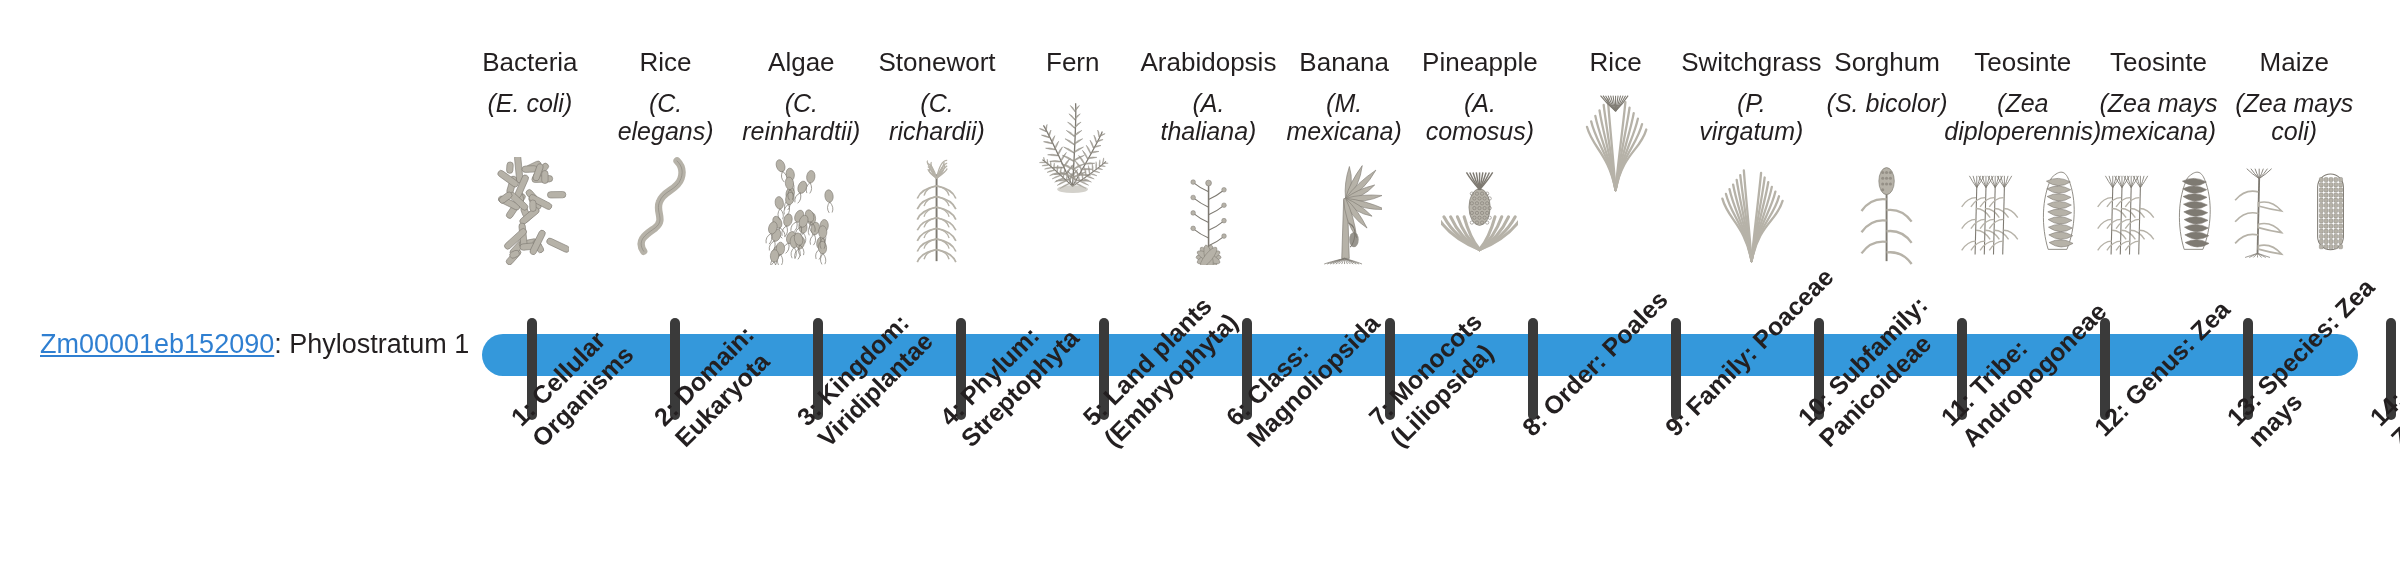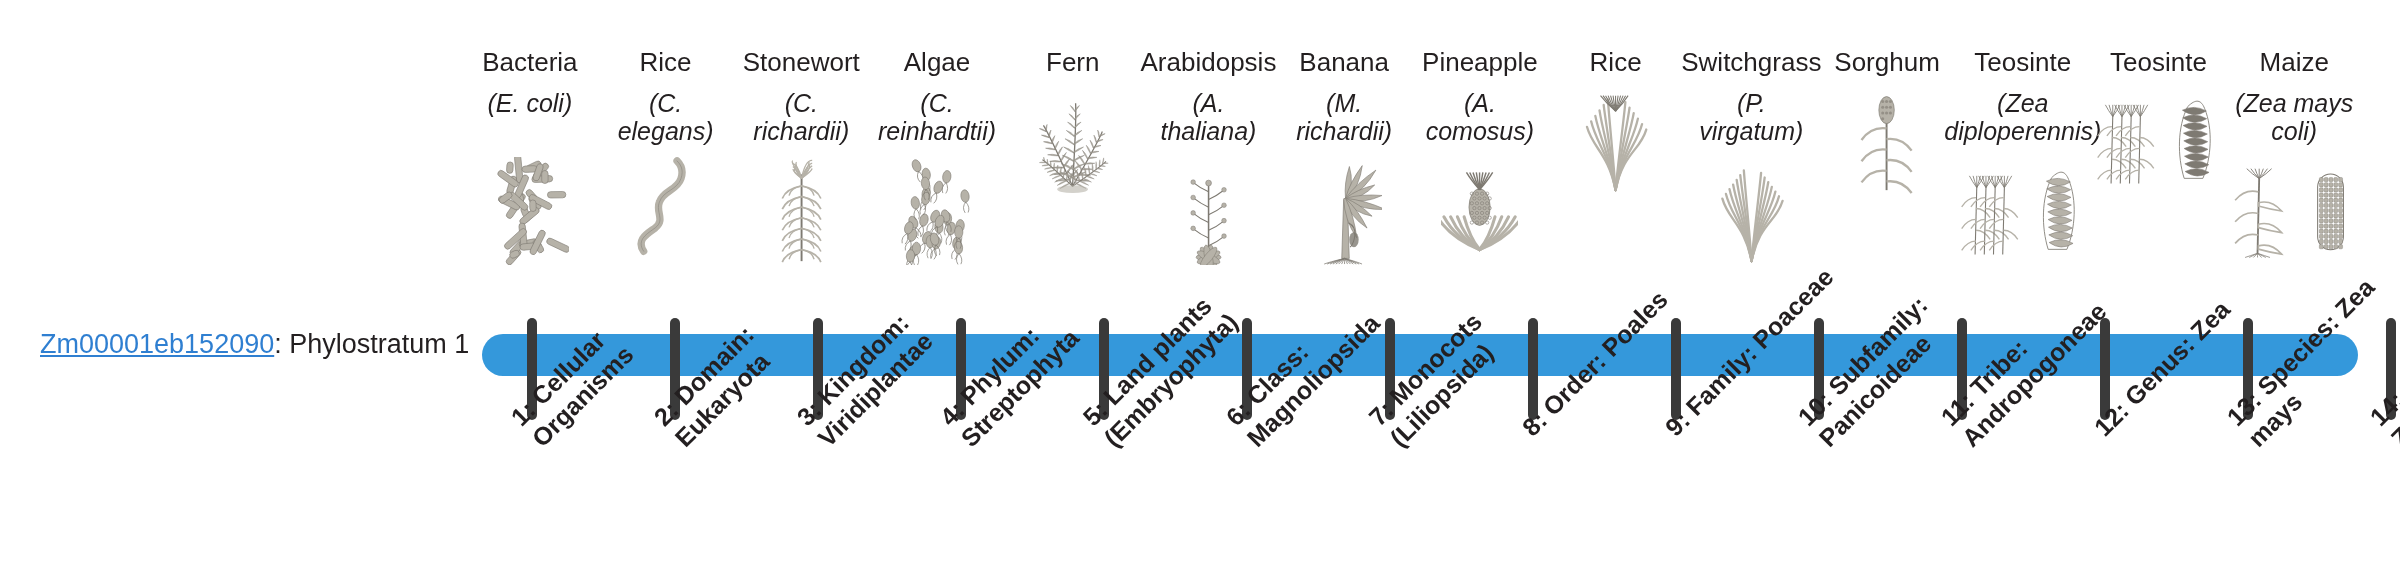--- a/index.html
+++ b/index.html
@@ -184,20 +184,178 @@
           </svg>
         </div>
       </div>
       <div class="species-col">
         <div class="sp-common">Rice</div>
         <div class="sp-sci">(C. elegans)</div>
         <div class="sp-art">
           <svg viewBox="0 0 80 110" xmlns="http://www.w3.org/2000/svg">
             <path d="M18 96 C10 84 22 78 30 72 C40 64 30 56 34 46 C38 34 52 34 56 22 C59 13 56 8 52 4" fill="none" stroke="#b6b2a8" stroke-width="7.5" stroke-linecap="round"></path>
             <path d="M18 96 C10 84 22 78 30 72 C40 64 30 56 34 46 C38 34 52 34 56 22 C59 13 56 8 52 4" fill="none" stroke="#7e7a72" stroke-width="1" stroke-linecap="round" opacity=".5"></path>
+          </svg>
+        </div>
+      </div>
+      <div class="species-col">
+        <div class="sp-common">Algae</div>
+        <div class="sp-sci">(C. reinhardtii)</div>
+        <div class="sp-art">
+          <svg viewBox="0 0 80 110" xmlns="http://www.w3.org/2000/svg">
+            <g transform="rotate(17.19693072702332 15.95730452674897 95.92231652949246)">
+              <ellipse cx="15.95730452674897" cy="95.92231652949246" rx="4.2" ry="6.4" fill="#b6b2a8" stroke="#7e7a72" stroke-width=".6"></ellipse>
+              <path d="M15.95730452674897 101.92231652949246 q4 6 1 11" fill="none" stroke="#7e7a72" stroke-width=".7"></path>
+              <path d="M15.95730452674897 101.92231652949246 q-5 5 -2 11" fill="none" stroke="#7e7a72" stroke-width=".7"></path>
+            </g>
+            <g transform="rotate(0.9398576817558286 50.43125 62.82043895747599)">
+              <ellipse cx="50.43125" cy="62.82043895747599" rx="4.2" ry="6.4" fill="#b6b2a8" stroke="#7e7a72" stroke-width=".6"></ellipse>
+              <path d="M50.43125 68.820438957476 q4 6 1 11" fill="none" stroke="#7e7a72" stroke-width=".7"></path>
+              <path d="M50.43125 68.820438957476 q-5 5 -2 11" fill="none" stroke="#7e7a72" stroke-width=".7"></path>
+            </g>
+            <g transform="rotate(-2.9329561042524013 41.70612139917695 71.27874657064473)">
+              <ellipse cx="41.70612139917695" cy="71.27874657064473" rx="4.2" ry="6.4" fill="#b6b2a8" stroke="#7e7a72" stroke-width=".6"></ellipse>
+              <path d="M41.70612139917695 77.27874657064473 q4 6 1 11" fill="none" stroke="#7e7a72" stroke-width=".7"></path>
+              <path d="M41.70612139917695 77.27874657064473 q-5 5 -2 11" fill="none" stroke="#7e7a72" stroke-width=".7"></path>
+            </g>
+            <g transform="rotate(-23.58817729766804 15.61525205761317 66.46390603566529)">
+              <ellipse cx="15.61525205761317" cy="66.46390603566529" rx="4.2" ry="6.4" fill="#b6b2a8" stroke="#7e7a72" stroke-width=".6"></ellipse>
+              <path d="M15.61525205761317 72.46390603566529 q4 6 1 11" fill="none" stroke="#7e7a72" stroke-width=".7"></path>
+              <path d="M15.61525205761317 72.46390603566529 q-5 5 -2 11" fill="none" stroke="#7e7a72" stroke-width=".7"></path>
+            </g>
+            <g transform="rotate(9.80752743484225 59.991975308641976 87.54258401920438)">
+              <ellipse cx="59.991975308641976" cy="87.54258401920438" rx="4.2" ry="6.4" fill="#b6b2a8" stroke="#7e7a72" stroke-width=".6"></ellipse>
+              <path d="M59.991975308641976 93.54258401920438 q4 6 1 11" fill="none" stroke="#7e7a72" stroke-width=".7"></path>
+              <path d="M59.991975308641976 93.54258401920438 q-5 5 -2 11" fill="none" stroke="#7e7a72" stroke-width=".7"></path>
+            </g>
+            <g transform="rotate(18.0874914266118 14.669624485596707 79.68144718792867)">
+              <ellipse cx="14.669624485596707" cy="79.68144718792867" rx="4.2" ry="6.4" fill="#b6b2a8" stroke="#7e7a72" stroke-width=".6"></ellipse>
+              <path d="M14.669624485596707 85.68144718792867 q4 6 1 11" fill="none" stroke="#7e7a72" stroke-width=".7"></path>
+              <path d="M14.669624485596707 85.68144718792867 q-5 5 -2 11" fill="none" stroke="#7e7a72" stroke-width=".7"></path>
+            </g>
+            <g transform="rotate(22.085048010973935 29.4815329218107 82.0471622085048)">
+              <ellipse cx="29.4815329218107" cy="82.0471622085048" rx="4.2" ry="6.4" fill="#b6b2a8" stroke="#7e7a72" stroke-width=".6"></ellipse>
+              <path d="M29.4815329218107 88.0471622085048 q4 6 1 11" fill="none" stroke="#7e7a72" stroke-width=".7"></path>
+              <path d="M29.4815329218107 88.0471622085048 q-5 5 -2 11" fill="none" stroke="#7e7a72" stroke-width=".7"></path>
+            </g>
+            <g transform="rotate(-7.366469478737997 68.26103395061727 39.80639574759945)">
+              <ellipse cx="68.26103395061727" cy="39.80639574759945" rx="4.2" ry="6.4" fill="#b6b2a8" stroke="#7e7a72" stroke-width=".6"></ellipse>
+              <path d="M68.26103395061727 45.80639574759945 q4 6 1 11" fill="none" stroke="#7e7a72" stroke-width=".7"></path>
+              <path d="M68.26103395061727 45.80639574759945 q-5 5 -2 11" fill="none" stroke="#7e7a72" stroke-width=".7"></path>
+            </g>
+            <g transform="rotate(0.5662722908093265 32.84146090534979 86.1258144718793)">
+              <ellipse cx="32.84146090534979" cy="86.1258144718793" rx="4.2" ry="6.4" fill="#b6b2a8" stroke="#7e7a72" stroke-width=".6"></ellipse>
+              <path d="M32.84146090534979 92.1258144718793 q4 6 1 11" fill="none" stroke="#7e7a72" stroke-width=".7"></path>
+              <path d="M32.84146090534979 92.1258144718793 q-5 5 -2 11" fill="none" stroke="#7e7a72" stroke-width=".7"></path>
+            </g>
+            <g transform="rotate(16.716606652949245 11.056147119341563 72.17208504801097)">
+              <ellipse cx="11.056147119341563" cy="72.17208504801097" rx="4.2" ry="6.4" fill="#b6b2a8" stroke="#7e7a72" stroke-width=".6"></ellipse>
+              <path d="M11.056147119341563 78.17208504801097 q4 6 1 11" fill="none" stroke="#7e7a72" stroke-width=".7"></path>
+              <path d="M11.056147119341563 78.17208504801097 q-5 5 -2 11" fill="none" stroke="#7e7a72" stroke-width=".7"></path>
+            </g>
+            <g transform="rotate(11.917866941015085 28.738425925925927 37.11187414266118)">
+              <ellipse cx="28.738425925925927" cy="37.11187414266118" rx="4.2" ry="6.4" fill="#b6b2a8" stroke="#7e7a72" stroke-width=".6"></ellipse>
+              <path d="M28.738425925925927 43.11187414266118 q4 6 1 11" fill="none" stroke="#7e7a72" stroke-width=".7"></path>
+              <path d="M28.738425925925927 43.11187414266118 q-5 5 -2 11" fill="none" stroke="#7e7a72" stroke-width=".7"></path>
+            </g>
+            <g transform="rotate(7.00338648834019 49.72163065843622 20.11184842249657)">
+              <ellipse cx="49.72163065843622" cy="20.11184842249657" rx="4.2" ry="6.4" fill="#b6b2a8" stroke="#7e7a72" stroke-width=".6"></ellipse>
+              <path d="M49.72163065843622 26.11184842249657 q4 6 1 11" fill="none" stroke="#7e7a72" stroke-width=".7"></path>
+              <path d="M49.72163065843622 26.11184842249657 q-5 5 -2 11" fill="none" stroke="#7e7a72" stroke-width=".7"></path>
+            </g>
+            <g transform="rotate(22.806498628257884 37.839094650205766 60.33867455418381)">
+              <ellipse cx="37.839094650205766" cy="60.33867455418381" rx="4.2" ry="6.4" fill="#b6b2a8" stroke="#7e7a72" stroke-width=".6"></ellipse>
+              <path d="M37.839094650205766 66.33867455418381 q4 6 1 11" fill="none" stroke="#7e7a72" stroke-width=".7"></path>
+              <path d="M37.839094650205766 66.33867455418381 q-5 5 -2 11" fill="none" stroke="#7e7a72" stroke-width=".7"></path>
+            </g>
+            <g transform="rotate(-19.83946330589849 18.9241512345679 8.959019204389575)">
+              <ellipse cx="18.9241512345679" cy="8.959019204389575" rx="4.2" ry="6.4" fill="#b6b2a8" stroke="#7e7a72" stroke-width=".6"></ellipse>
+              <path d="M18.9241512345679 14.959019204389575 q4 6 1 11" fill="none" stroke="#7e7a72" stroke-width=".7"></path>
+              <path d="M18.9241512345679 14.959019204389575 q-5 5 -2 11" fill="none" stroke="#7e7a72" stroke-width=".7"></path>
+            </g>
+            <g transform="rotate(-0.10116598079561001 18.810133744855968 93.13954903978052)">
+              <ellipse cx="18.810133744855968" cy="93.13954903978052" rx="4.2" ry="6.4" fill="#b6b2a8" stroke="#7e7a72" stroke-width=".6"></ellipse>
+              <path d="M18.810133744855968 99.13954903978052 q4 6 1 11" fill="none" stroke="#7e7a72" stroke-width=".7"></path>
+              <path d="M18.810133744855968 99.13954903978052 q-5 5 -2 11" fill="none" stroke="#7e7a72" stroke-width=".7"></path>
+            </g>
+            <g transform="rotate(2.8547239368998625 63.33037551440329 70.04693072702332)">
+              <ellipse cx="63.33037551440329" cy="70.04693072702332" rx="4.2" ry="6.4" fill="#b6b2a8" stroke="#7e7a72" stroke-width=".6"></ellipse>
+              <path d="M63.33037551440329 76.04693072702332 q4 6 1 11" fill="none" stroke="#7e7a72" stroke-width=".7"></path>
+              <path d="M63.33037551440329 76.04693072702332 q-5 5 -2 11" fill="none" stroke="#7e7a72" stroke-width=".7"></path>
+            </g>
+            <g transform="rotate(9.861539780521262 54.31820987654321 72.84783093278463)">
+              <ellipse cx="54.31820987654321" cy="72.84783093278463" rx="4.2" ry="6.4" fill="#b6b2a8" stroke="#7e7a72" stroke-width=".6"></ellipse>
+              <path d="M54.31820987654321 78.84783093278463 q4 6 1 11" fill="none" stroke="#7e7a72" stroke-width=".7"></path>
+              <path d="M54.31820987654321 78.84783093278463 q-5 5 -2 11" fill="none" stroke="#7e7a72" stroke-width=".7"></path>
+            </g>
+            <g transform="rotate(-8.247385116598078 17.606970164609052 46.70891632373114)">
+              <ellipse cx="17.606970164609052" cy="46.70891632373114" rx="4.2" ry="6.4" fill="#b6b2a8" stroke="#7e7a72" stroke-width=".6"></ellipse>
+              <path d="M17.606970164609052 52.70891632373114 q4 6 1 11" fill="none" stroke="#7e7a72" stroke-width=".7"></path>
+              <path d="M17.606970164609052 52.70891632373114 q-5 5 -2 11" fill="none" stroke="#7e7a72" stroke-width=".7"></path>
+            </g>
+            <g transform="rotate(19.36128257887517 41.02998971193416 30.796853566529492)">
+              <ellipse cx="41.02998971193416" cy="30.796853566529492" rx="4.2" ry="6.4" fill="#b6b2a8" stroke="#7e7a72" stroke-width=".6"></ellipse>
+              <path d="M41.02998971193416 36.79685356652949 q4 6 1 11" fill="none" stroke="#7e7a72" stroke-width=".7"></path>
+              <path d="M41.02998971193416 36.79685356652949 q-5 5 -2 11" fill="none" stroke="#7e7a72" stroke-width=".7"></path>
+            </g>
+            <g transform="rotate(13.520876200274351 26.420601851851853 64.27830932784636)">
+              <ellipse cx="26.420601851851853" cy="64.27830932784636" rx="4.2" ry="6.4" fill="#b6b2a8" stroke="#7e7a72" stroke-width=".6"></ellipse>
+              <path d="M26.420601851851853 70.27830932784636 q4 6 1 11" fill="none" stroke="#7e7a72" stroke-width=".7"></path>
+              <path d="M26.420601851851853 70.27830932784636 q-5 5 -2 11" fill="none" stroke="#7e7a72" stroke-width=".7"></path>
+            </g>
+            <g transform="rotate(-4.935270919067218 61.61213991769547 92.31995027434841)">
+              <ellipse cx="61.61213991769547" cy="92.31995027434841" rx="4.2" ry="6.4" fill="#b6b2a8" stroke="#7e7a72" stroke-width=".6"></ellipse>
+              <path d="M61.61213991769547 98.31995027434841 q4 6 1 11" fill="none" stroke="#7e7a72" stroke-width=".7"></path>
+              <path d="M61.61213991769547 98.31995027434841 q-5 5 -2 11" fill="none" stroke="#7e7a72" stroke-width=".7"></path>
+            </g>
+            <g transform="rotate(-15.173825445816187 48.437937242798355 60.088443072702326)">
+              <ellipse cx="48.437937242798355" cy="60.088443072702326" rx="4.2" ry="6.4" fill="#b6b2a8" stroke="#7e7a72" stroke-width=".6"></ellipse>
+              <path d="M48.437937242798355 66.08844307270232 q4 6 1 11" fill="none" stroke="#7e7a72" stroke-width=".7"></path>
+              <path d="M48.437937242798355 66.08844307270232 q-5 5 -2 11" fill="none" stroke="#7e7a72" stroke-width=".7"></path>
+            </g>
+            <g transform="rotate(3.638545953360765 12.731327160493827 100.75045438957476)">
+              <ellipse cx="12.731327160493827" cy="100.75045438957476" rx="4.2" ry="6.4" fill="#b6b2a8" stroke="#7e7a72" stroke-width=".6"></ellipse>
+              <path d="M12.731327160493827 106.75045438957476 q4 6 1 11" fill="none" stroke="#7e7a72" stroke-width=".7"></path>
+              <path d="M12.731327160493827 106.75045438957476 q-5 5 -2 11" fill="none" stroke="#7e7a72" stroke-width=".7"></path>
+            </g>
+            <g transform="rotate(22.33517661179698 42.32564300411523 65.47265089163238)">
+              <ellipse cx="42.32564300411523" cy="65.47265089163238" rx="4.2" ry="6.4" fill="#b6b2a8" stroke="#7e7a72" stroke-width=".6"></ellipse>
+              <path d="M42.32564300411523 71.47265089163238 q4 6 1 11" fill="none" stroke="#7e7a72" stroke-width=".7"></path>
+              <path d="M42.32564300411523 71.47265089163238 q-5 5 -2 11" fill="none" stroke="#7e7a72" stroke-width=".7"></path>
+            </g>
+            <g transform="rotate(11.74939986282579 39.05421810699588 87.42169924554183)">
+              <ellipse cx="39.05421810699588" cy="87.42169924554183" rx="4.2" ry="6.4" fill="#b6b2a8" stroke="#7e7a72" stroke-width=".6"></ellipse>
+              <path d="M39.05421810699588 93.42169924554183 q4 6 1 11" fill="none" stroke="#7e7a72" stroke-width=".7"></path>
+              <path d="M39.05421810699588 93.42169924554183 q-5 5 -2 11" fill="none" stroke="#7e7a72" stroke-width=".7"></path>
+            </g>
+            <g transform="rotate(-7.285450960219478 28.750385802469136 17.76426611796982)">
+              <ellipse cx="28.750385802469136" cy="17.76426611796982" rx="4.2" ry="6.4" fill="#b6b2a8" stroke="#7e7a72" stroke-width=".6"></ellipse>
+              <path d="M28.750385802469136 23.76426611796982 q4 6 1 11" fill="none" stroke="#7e7a72" stroke-width=".7"></path>
+              <path d="M28.750385802469136 23.76426611796982 q-5 5 -2 11" fill="none" stroke="#7e7a72" stroke-width=".7"></path>
+            </g>
+            <g transform="rotate(-13.936042524005487 37.24747942386831 83.667018175583)">
+              <ellipse cx="37.24747942386831" cy="83.667018175583" rx="4.2" ry="6.4" fill="#b6b2a8" stroke="#7e7a72" stroke-width=".6"></ellipse>
+              <path d="M37.24747942386831 89.667018175583 q4 6 1 11" fill="none" stroke="#7e7a72" stroke-width=".7"></path>
+              <path d="M37.24747942386831 89.667018175583 q-5 5 -2 11" fill="none" stroke="#7e7a72" stroke-width=".7"></path>
+            </g>
+            <g transform="rotate(12.6309585048011 28.37883230452675 42.29662208504801)">
+              <ellipse cx="28.37883230452675" cy="42.29662208504801" rx="4.2" ry="6.4" fill="#b6b2a8" stroke="#7e7a72" stroke-width=".6"></ellipse>
+              <path d="M28.37883230452675 48.29662208504801 q4 6 1 11" fill="none" stroke="#7e7a72" stroke-width=".7"></path>
+              <path d="M28.37883230452675 48.29662208504801 q-5 5 -2 11" fill="none" stroke="#7e7a72" stroke-width=".7"></path>
+            </g>
+            <g transform="rotate(-6.751114540466393 27.977777777777778 26.81974451303155)">
+              <ellipse cx="27.977777777777778" cy="26.81974451303155" rx="4.2" ry="6.4" fill="#b6b2a8" stroke="#7e7a72" stroke-width=".6"></ellipse>
+              <path d="M27.977777777777778 32.81974451303155 q4 6 1 11" fill="none" stroke="#7e7a72" stroke-width=".7"></path>
+              <path d="M27.977777777777778 32.81974451303155 q-5 5 -2 11" fill="none" stroke="#7e7a72" stroke-width=".7"></path>
+            </g>
+            <g transform="rotate(-1.2489283264746227 61.87764917695473 76.40305212620028)">
+              <ellipse cx="61.87764917695473" cy="76.40305212620028" rx="4.2" ry="6.4" fill="#b6b2a8" stroke="#7e7a72" stroke-width=".6"></ellipse>
+              <path d="M61.87764917695473 82.40305212620028 q4 6 1 11" fill="none" stroke="#7e7a72" stroke-width=".7"></path>
+              <path d="M61.87764917695473 82.40305212620028 q-5 5 -2 11" fill="none" stroke="#7e7a72" stroke-width=".7"></path>
+            </g>
           </svg>
         </div>
       </div>
       <div class="species-col">
         <div class="sp-common">Stonewort</div>
         <div class="sp-sci">(C. richardii)</div>
         <div class="sp-art">
           <svg viewBox="0 0 80 112" xmlns="http://www.w3.org/2000/svg">
             <path d="M40 108 L40 18" stroke="#7e7a72" stroke-width="2" fill="none"></path>
             <path d="M40 30 q-16 3 -20 13" fill="none" stroke="#b6b2a8" stroke-width="1.8"></path>
@@ -241,178 +399,20 @@
             <path d="M40 22 q-4 -14 -9 -15" fill="none" stroke="#b6b2a8" stroke-width="1.4"></path>
             <path d="M40 22 q6 -15 11 -15.7" fill="none" stroke="#b6b2a8" stroke-width="1.4"></path>
             <path d="M40 22 q-8 -16 -5 -16.4" fill="none" stroke="#b6b2a8" stroke-width="1.4"></path>
             <path d="M40 22 q10 -17 7 -17.1" fill="none" stroke="#b6b2a8" stroke-width="1.4"></path>
             <path d="M40 22 q-12 -18 -9 -17.799999999999997" fill="none" stroke="#b6b2a8" stroke-width="1.4"></path>
             <path d="M40 22 q4 -19 11 -18.5" fill="none" stroke="#b6b2a8" stroke-width="1.4"></path>
           </svg>
         </div>
       </div>
       <div class="species-col">
-        <div class="sp-common">Algae</div>
-        <div class="sp-sci">(C. reinhardtii)</div>
-        <div class="sp-art">
-          <svg viewBox="0 0 80 110" xmlns="http://www.w3.org/2000/svg">
-            <g transform="rotate(17.19693072702332 15.95730452674897 95.92231652949246)">
-              <ellipse cx="15.95730452674897" cy="95.92231652949246" rx="4.2" ry="6.4" fill="#b6b2a8" stroke="#7e7a72" stroke-width=".6"></ellipse>
-              <path d="M15.95730452674897 101.92231652949246 q4 6 1 11" fill="none" stroke="#7e7a72" stroke-width=".7"></path>
-              <path d="M15.95730452674897 101.92231652949246 q-5 5 -2 11" fill="none" stroke="#7e7a72" stroke-width=".7"></path>
-            </g>
-            <g transform="rotate(0.9398576817558286 50.43125 62.82043895747599)">
-              <ellipse cx="50.43125" cy="62.82043895747599" rx="4.2" ry="6.4" fill="#b6b2a8" stroke="#7e7a72" stroke-width=".6"></ellipse>
-              <path d="M50.43125 68.820438957476 q4 6 1 11" fill="none" stroke="#7e7a72" stroke-width=".7"></path>
-              <path d="M50.43125 68.820438957476 q-5 5 -2 11" fill="none" stroke="#7e7a72" stroke-width=".7"></path>
-            </g>
-            <g transform="rotate(-2.9329561042524013 41.70612139917695 71.27874657064473)">
-              <ellipse cx="41.70612139917695" cy="71.27874657064473" rx="4.2" ry="6.4" fill="#b6b2a8" stroke="#7e7a72" stroke-width=".6"></ellipse>
-              <path d="M41.70612139917695 77.27874657064473 q4 6 1 11" fill="none" stroke="#7e7a72" stroke-width=".7"></path>
-              <path d="M41.70612139917695 77.27874657064473 q-5 5 -2 11" fill="none" stroke="#7e7a72" stroke-width=".7"></path>
-            </g>
-            <g transform="rotate(-23.58817729766804 15.61525205761317 66.46390603566529)">
-              <ellipse cx="15.61525205761317" cy="66.46390603566529" rx="4.2" ry="6.4" fill="#b6b2a8" stroke="#7e7a72" stroke-width=".6"></ellipse>
-              <path d="M15.61525205761317 72.46390603566529 q4 6 1 11" fill="none" stroke="#7e7a72" stroke-width=".7"></path>
-              <path d="M15.61525205761317 72.46390603566529 q-5 5 -2 11" fill="none" stroke="#7e7a72" stroke-width=".7"></path>
-            </g>
-            <g transform="rotate(9.80752743484225 59.991975308641976 87.54258401920438)">
-              <ellipse cx="59.991975308641976" cy="87.54258401920438" rx="4.2" ry="6.4" fill="#b6b2a8" stroke="#7e7a72" stroke-width=".6"></ellipse>
-              <path d="M59.991975308641976 93.54258401920438 q4 6 1 11" fill="none" stroke="#7e7a72" stroke-width=".7"></path>
-              <path d="M59.991975308641976 93.54258401920438 q-5 5 -2 11" fill="none" stroke="#7e7a72" stroke-width=".7"></path>
-            </g>
-            <g transform="rotate(18.0874914266118 14.669624485596707 79.68144718792867)">
-              <ellipse cx="14.669624485596707" cy="79.68144718792867" rx="4.2" ry="6.4" fill="#b6b2a8" stroke="#7e7a72" stroke-width=".6"></ellipse>
-              <path d="M14.669624485596707 85.68144718792867 q4 6 1 11" fill="none" stroke="#7e7a72" stroke-width=".7"></path>
-              <path d="M14.669624485596707 85.68144718792867 q-5 5 -2 11" fill="none" stroke="#7e7a72" stroke-width=".7"></path>
-            </g>
-            <g transform="rotate(22.085048010973935 29.4815329218107 82.0471622085048)">
-              <ellipse cx="29.4815329218107" cy="82.0471622085048" rx="4.2" ry="6.4" fill="#b6b2a8" stroke="#7e7a72" stroke-width=".6"></ellipse>
-              <path d="M29.4815329218107 88.0471622085048 q4 6 1 11" fill="none" stroke="#7e7a72" stroke-width=".7"></path>
-              <path d="M29.4815329218107 88.0471622085048 q-5 5 -2 11" fill="none" stroke="#7e7a72" stroke-width=".7"></path>
-            </g>
-            <g transform="rotate(-7.366469478737997 68.26103395061727 39.80639574759945)">
-              <ellipse cx="68.26103395061727" cy="39.80639574759945" rx="4.2" ry="6.4" fill="#b6b2a8" stroke="#7e7a72" stroke-width=".6"></ellipse>
-              <path d="M68.26103395061727 45.80639574759945 q4 6 1 11" fill="none" stroke="#7e7a72" stroke-width=".7"></path>
-              <path d="M68.26103395061727 45.80639574759945 q-5 5 -2 11" fill="none" stroke="#7e7a72" stroke-width=".7"></path>
-            </g>
-            <g transform="rotate(0.5662722908093265 32.84146090534979 86.1258144718793)">
-              <ellipse cx="32.84146090534979" cy="86.1258144718793" rx="4.2" ry="6.4" fill="#b6b2a8" stroke="#7e7a72" stroke-width=".6"></ellipse>
-              <path d="M32.84146090534979 92.1258144718793 q4 6 1 11" fill="none" stroke="#7e7a72" stroke-width=".7"></path>
-              <path d="M32.84146090534979 92.1258144718793 q-5 5 -2 11" fill="none" stroke="#7e7a72" stroke-width=".7"></path>
-            </g>
-            <g transform="rotate(16.716606652949245 11.056147119341563 72.17208504801097)">
-              <ellipse cx="11.056147119341563" cy="72.17208504801097" rx="4.2" ry="6.4" fill="#b6b2a8" stroke="#7e7a72" stroke-width=".6"></ellipse>
-              <path d="M11.056147119341563 78.17208504801097 q4 6 1 11" fill="none" stroke="#7e7a72" stroke-width=".7"></path>
-              <path d="M11.056147119341563 78.17208504801097 q-5 5 -2 11" fill="none" stroke="#7e7a72" stroke-width=".7"></path>
-            </g>
-            <g transform="rotate(11.917866941015085 28.738425925925927 37.11187414266118)">
-              <ellipse cx="28.738425925925927" cy="37.11187414266118" rx="4.2" ry="6.4" fill="#b6b2a8" stroke="#7e7a72" stroke-width=".6"></ellipse>
-              <path d="M28.738425925925927 43.11187414266118 q4 6 1 11" fill="none" stroke="#7e7a72" stroke-width=".7"></path>
-              <path d="M28.738425925925927 43.11187414266118 q-5 5 -2 11" fill="none" stroke="#7e7a72" stroke-width=".7"></path>
-            </g>
-            <g transform="rotate(7.00338648834019 49.72163065843622 20.11184842249657)">
-              <ellipse cx="49.72163065843622" cy="20.11184842249657" rx="4.2" ry="6.4" fill="#b6b2a8" stroke="#7e7a72" stroke-width=".6"></ellipse>
-              <path d="M49.72163065843622 26.11184842249657 q4 6 1 11" fill="none" stroke="#7e7a72" stroke-width=".7"></path>
-              <path d="M49.72163065843622 26.11184842249657 q-5 5 -2 11" fill="none" stroke="#7e7a72" stroke-width=".7"></path>
-            </g>
-            <g transform="rotate(22.806498628257884 37.839094650205766 60.33867455418381)">
-              <ellipse cx="37.839094650205766" cy="60.33867455418381" rx="4.2" ry="6.4" fill="#b6b2a8" stroke="#7e7a72" stroke-width=".6"></ellipse>
-              <path d="M37.839094650205766 66.33867455418381 q4 6 1 11" fill="none" stroke="#7e7a72" stroke-width=".7"></path>
-              <path d="M37.839094650205766 66.33867455418381 q-5 5 -2 11" fill="none" stroke="#7e7a72" stroke-width=".7"></path>
-            </g>
-            <g transform="rotate(-19.83946330589849 18.9241512345679 8.959019204389575)">
-              <ellipse cx="18.9241512345679" cy="8.959019204389575" rx="4.2" ry="6.4" fill="#b6b2a8" stroke="#7e7a72" stroke-width=".6"></ellipse>
-              <path d="M18.9241512345679 14.959019204389575 q4 6 1 11" fill="none" stroke="#7e7a72" stroke-width=".7"></path>
-              <path d="M18.9241512345679 14.959019204389575 q-5 5 -2 11" fill="none" stroke="#7e7a72" stroke-width=".7"></path>
-            </g>
-            <g transform="rotate(-0.10116598079561001 18.810133744855968 93.13954903978052)">
-              <ellipse cx="18.810133744855968" cy="93.13954903978052" rx="4.2" ry="6.4" fill="#b6b2a8" stroke="#7e7a72" stroke-width=".6"></ellipse>
-              <path d="M18.810133744855968 99.13954903978052 q4 6 1 11" fill="none" stroke="#7e7a72" stroke-width=".7"></path>
-              <path d="M18.810133744855968 99.13954903978052 q-5 5 -2 11" fill="none" stroke="#7e7a72" stroke-width=".7"></path>
-            </g>
-            <g transform="rotate(2.8547239368998625 63.33037551440329 70.04693072702332)">
-              <ellipse cx="63.33037551440329" cy="70.04693072702332" rx="4.2" ry="6.4" fill="#b6b2a8" stroke="#7e7a72" stroke-width=".6"></ellipse>
-              <path d="M63.33037551440329 76.04693072702332 q4 6 1 11" fill="none" stroke="#7e7a72" stroke-width=".7"></path>
-              <path d="M63.33037551440329 76.04693072702332 q-5 5 -2 11" fill="none" stroke="#7e7a72" stroke-width=".7"></path>
-            </g>
-            <g transform="rotate(9.861539780521262 54.31820987654321 72.84783093278463)">
-              <ellipse cx="54.31820987654321" cy="72.84783093278463" rx="4.2" ry="6.4" fill="#b6b2a8" stroke="#7e7a72" stroke-width=".6"></ellipse>
-              <path d="M54.31820987654321 78.84783093278463 q4 6 1 11" fill="none" stroke="#7e7a72" stroke-width=".7"></path>
-              <path d="M54.31820987654321 78.84783093278463 q-5 5 -2 11" fill="none" stroke="#7e7a72" stroke-width=".7"></path>
-            </g>
-            <g transform="rotate(-8.247385116598078 17.606970164609052 46.70891632373114)">
-              <ellipse cx="17.606970164609052" cy="46.70891632373114" rx="4.2" ry="6.4" fill="#b6b2a8" stroke="#7e7a72" stroke-width=".6"></ellipse>
-              <path d="M17.606970164609052 52.70891632373114 q4 6 1 11" fill="none" stroke="#7e7a72" stroke-width=".7"></path>
-              <path d="M17.606970164609052 52.70891632373114 q-5 5 -2 11" fill="none" stroke="#7e7a72" stroke-width=".7"></path>
-            </g>
-            <g transform="rotate(19.36128257887517 41.02998971193416 30.796853566529492)">
-              <ellipse cx="41.02998971193416" cy="30.796853566529492" rx="4.2" ry="6.4" fill="#b6b2a8" stroke="#7e7a72" stroke-width=".6"></ellipse>
-              <path d="M41.02998971193416 36.79685356652949 q4 6 1 11" fill="none" stroke="#7e7a72" stroke-width=".7"></path>
-              <path d="M41.02998971193416 36.79685356652949 q-5 5 -2 11" fill="none" stroke="#7e7a72" stroke-width=".7"></path>
-            </g>
-            <g transform="rotate(13.520876200274351 26.420601851851853 64.27830932784636)">
-              <ellipse cx="26.420601851851853" cy="64.27830932784636" rx="4.2" ry="6.4" fill="#b6b2a8" stroke="#7e7a72" stroke-width=".6"></ellipse>
-              <path d="M26.420601851851853 70.27830932784636 q4 6 1 11" fill="none" stroke="#7e7a72" stroke-width=".7"></path>
-              <path d="M26.420601851851853 70.27830932784636 q-5 5 -2 11" fill="none" stroke="#7e7a72" stroke-width=".7"></path>
-            </g>
-            <g transform="rotate(-4.935270919067218 61.61213991769547 92.31995027434841)">
-              <ellipse cx="61.61213991769547" cy="92.31995027434841" rx="4.2" ry="6.4" fill="#b6b2a8" stroke="#7e7a72" stroke-width=".6"></ellipse>
-              <path d="M61.61213991769547 98.31995027434841 q4 6 1 11" fill="none" stroke="#7e7a72" stroke-width=".7"></path>
-              <path d="M61.61213991769547 98.31995027434841 q-5 5 -2 11" fill="none" stroke="#7e7a72" stroke-width=".7"></path>
-            </g>
-            <g transform="rotate(-15.173825445816187 48.437937242798355 60.088443072702326)">
-              <ellipse cx="48.437937242798355" cy="60.088443072702326" rx="4.2" ry="6.4" fill="#b6b2a8" stroke="#7e7a72" stroke-width=".6"></ellipse>
-              <path d="M48.437937242798355 66.08844307270232 q4 6 1 11" fill="none" stroke="#7e7a72" stroke-width=".7"></path>
-              <path d="M48.437937242798355 66.08844307270232 q-5 5 -2 11" fill="none" stroke="#7e7a72" stroke-width=".7"></path>
-            </g>
-            <g transform="rotate(3.638545953360765 12.731327160493827 100.75045438957476)">
-              <ellipse cx="12.731327160493827" cy="100.75045438957476" rx="4.2" ry="6.4" fill="#b6b2a8" stroke="#7e7a72" stroke-width=".6"></ellipse>
-              <path d="M12.731327160493827 106.75045438957476 q4 6 1 11" fill="none" stroke="#7e7a72" stroke-width=".7"></path>
-              <path d="M12.731327160493827 106.75045438957476 q-5 5 -2 11" fill="none" stroke="#7e7a72" stroke-width=".7"></path>
-            </g>
-            <g transform="rotate(22.33517661179698 42.32564300411523 65.47265089163238)">
-              <ellipse cx="42.32564300411523" cy="65.47265089163238" rx="4.2" ry="6.4" fill="#b6b2a8" stroke="#7e7a72" stroke-width=".6"></ellipse>
-              <path d="M42.32564300411523 71.47265089163238 q4 6 1 11" fill="none" stroke="#7e7a72" stroke-width=".7"></path>
-              <path d="M42.32564300411523 71.47265089163238 q-5 5 -2 11" fill="none" stroke="#7e7a72" stroke-width=".7"></path>
-            </g>
-            <g transform="rotate(11.74939986282579 39.05421810699588 87.42169924554183)">
-              <ellipse cx="39.05421810699588" cy="87.42169924554183" rx="4.2" ry="6.4" fill="#b6b2a8" stroke="#7e7a72" stroke-width=".6"></ellipse>
-              <path d="M39.05421810699588 93.42169924554183 q4 6 1 11" fill="none" stroke="#7e7a72" stroke-width=".7"></path>
-              <path d="M39.05421810699588 93.42169924554183 q-5 5 -2 11" fill="none" stroke="#7e7a72" stroke-width=".7"></path>
-            </g>
-            <g transform="rotate(-7.285450960219478 28.750385802469136 17.76426611796982)">
-              <ellipse cx="28.750385802469136" cy="17.76426611796982" rx="4.2" ry="6.4" fill="#b6b2a8" stroke="#7e7a72" stroke-width=".6"></ellipse>
-              <path d="M28.750385802469136 23.76426611796982 q4 6 1 11" fill="none" stroke="#7e7a72" stroke-width=".7"></path>
-              <path d="M28.750385802469136 23.76426611796982 q-5 5 -2 11" fill="none" stroke="#7e7a72" stroke-width=".7"></path>
-            </g>
-            <g transform="rotate(-13.936042524005487 37.24747942386831 83.667018175583)">
-              <ellipse cx="37.24747942386831" cy="83.667018175583" rx="4.2" ry="6.4" fill="#b6b2a8" stroke="#7e7a72" stroke-width=".6"></ellipse>
-              <path d="M37.24747942386831 89.667018175583 q4 6 1 11" fill="none" stroke="#7e7a72" stroke-width=".7"></path>
-              <path d="M37.24747942386831 89.667018175583 q-5 5 -2 11" fill="none" stroke="#7e7a72" stroke-width=".7"></path>
-            </g>
-            <g transform="rotate(12.6309585048011 28.37883230452675 42.29662208504801)">
-              <ellipse cx="28.37883230452675" cy="42.29662208504801" rx="4.2" ry="6.4" fill="#b6b2a8" stroke="#7e7a72" stroke-width=".6"></ellipse>
-              <path d="M28.37883230452675 48.29662208504801 q4 6 1 11" fill="none" stroke="#7e7a72" stroke-width=".7"></path>
-              <path d="M28.37883230452675 48.29662208504801 q-5 5 -2 11" fill="none" stroke="#7e7a72" stroke-width=".7"></path>
-            </g>
-            <g transform="rotate(-6.751114540466393 27.977777777777778 26.81974451303155)">
-              <ellipse cx="27.977777777777778" cy="26.81974451303155" rx="4.2" ry="6.4" fill="#b6b2a8" stroke="#7e7a72" stroke-width=".6"></ellipse>
-              <path d="M27.977777777777778 32.81974451303155 q4 6 1 11" fill="none" stroke="#7e7a72" stroke-width=".7"></path>
-              <path d="M27.977777777777778 32.81974451303155 q-5 5 -2 11" fill="none" stroke="#7e7a72" stroke-width=".7"></path>
-            </g>
-            <g transform="rotate(-1.2489283264746227 61.87764917695473 76.40305212620028)">
-              <ellipse cx="61.87764917695473" cy="76.40305212620028" rx="4.2" ry="6.4" fill="#b6b2a8" stroke="#7e7a72" stroke-width=".6"></ellipse>
-              <path d="M61.87764917695473 82.40305212620028 q4 6 1 11" fill="none" stroke="#7e7a72" stroke-width=".7"></path>
-              <path d="M61.87764917695473 82.40305212620028 q-5 5 -2 11" fill="none" stroke="#7e7a72" stroke-width=".7"></path>
-            </g>
-          </svg>
-        </div>
-      </div>
-      <div class="species-col">
         <div class="sp-common">Fern</div>
         <div class="sp-art">
           <svg viewBox="0 0 80 112" xmlns="http://www.w3.org/2000/svg">
             <g transform="translate(40,104) rotate(-28) scale(1)">
               <path d="M0 0 C2 -31.5 4 -56 3 -70" fill="none" stroke="#7e7a72" stroke-width="1.3"></path>
               <path d="M0.25 -7 q7.7700000000000005 -3 12.950000000000001 -6 q-6.4750000000000005 1 -12.950000000000001 5 z" fill="#b6b2a8" stroke="#7e7a72" stroke-width=".4"></path>
               <path d="M0.25 -7 q-7.7700000000000005 -3 -12.950000000000001 -6 q6.4750000000000005 1 12.950000000000001 5 z" fill="#b6b2a8" stroke="#7e7a72" stroke-width=".4"></path>
               <path d="M0.5 -14 q7.14 -3 11.9 -6 q-5.95 1 -11.9 5 z" fill="#b6b2a8" stroke="#7e7a72" stroke-width=".4"></path>
               <path d="M0.5 -14 q-7.14 -3 -11.9 -6 q5.95 1 11.9 5 z" fill="#b6b2a8" stroke="#7e7a72" stroke-width=".4"></path>
               <path d="M0.75 -21 q6.51 -3 10.85 -6 q-5.425 1 -10.85 5 z" fill="#b6b2a8" stroke="#7e7a72" stroke-width=".4"></path>
@@ -546,21 +546,21 @@
             <ellipse cx="40" cy="104" rx="13" ry="4" fill="#b6b2a8" stroke="#7e7a72" stroke-width=".5" transform="rotate(102.85714285714285 40 104)"></ellipse>
             <ellipse cx="40" cy="104" rx="13" ry="4" fill="#b6b2a8" stroke="#7e7a72" stroke-width=".5" transform="rotate(154.28571428571428 40 104)"></ellipse>
             <ellipse cx="40" cy="104" rx="13" ry="4" fill="#b6b2a8" stroke="#7e7a72" stroke-width=".5" transform="rotate(205.7142857142857 40 104)"></ellipse>
             <ellipse cx="40" cy="104" rx="13" ry="4" fill="#b6b2a8" stroke="#7e7a72" stroke-width=".5" transform="rotate(257.14285714285717 40 104)"></ellipse>
             <ellipse cx="40" cy="104" rx="13" ry="4" fill="#b6b2a8" stroke="#7e7a72" stroke-width=".5" transform="rotate(308.57142857142856 40 104)"></ellipse>
           </svg>
         </div>
       </div>
       <div class="species-col">
         <div class="sp-common">Banana</div>
-        <div class="sp-sci">(M. richardii)</div>
+        <div class="sp-sci">(M. mexicana)</div>
         <div class="sp-art">
           <svg viewBox="0 0 80 115" xmlns="http://www.w3.org/2000/svg">
             <path d="M37 108 L39 46 L43 46 L45 108 z" fill="#b6b2a8" stroke="#7e7a72" stroke-width=".7"></path>
             <g transform="translate(41,44) rotate(-78)">
               <path d="M0 0 q15.3 -5 34 -3 q-17 9 -34 5 z" fill="#b6b2a8" stroke="#7e7a72" stroke-width=".6"></path>
             </g>
             <g transform="translate(41,44) rotate(-58.5)">
               <path d="M0 0 q17.55 -5 39 -3 q-19.5 9 -39 5 z" fill="#b6b2a8" stroke="#7e7a72" stroke-width=".6"></path>
             </g>
             <g transform="translate(41,44) rotate(-39)">
@@ -707,20 +707,21 @@
             <path d="M40 108 C46.17857142857143 72.28571428571428 59.77142857142857 57.85714285714286 64.71428571428572 35.85714285714286" fill="none" stroke="#b6b2a8" stroke-width="2.4" stroke-linecap="round"></path>
             <path d="M40 108 C33.357142857142854 71.42857142857143 18.74285714285714 60.285714285714285 13.428571428571427 38.285714285714285" fill="none" stroke="#b6b2a8" stroke-width="2.4" stroke-linecap="round"></path>
             <path d="M40 108 C47.107142857142854 70.57142857142857 62.74285714285715 62.714285714285715 68.42857142857143 40.714285714285715" fill="none" stroke="#b6b2a8" stroke-width="2.4" stroke-linecap="round"></path>
             <path d="M40 108 C32.42857142857143 69.71428571428572 15.771428571428572 65.14285714285714 9.714285714285715 43.14285714285714" fill="none" stroke="#b6b2a8" stroke-width="2.4" stroke-linecap="round"></path>
             <path d="M40 108 C48.035714285714285 68.85714285714286 65.71428571428571 67.57142857142857 72.14285714285714 45.57142857142857" fill="none" stroke="#b6b2a8" stroke-width="2.4" stroke-linecap="round"></path>
           </svg>
         </div>
       </div>
       <div class="species-col">
         <div class="sp-common">Sorghum</div>
+        <div class="sp-sci">(S. bicolor)</div>
         <div class="sp-art">
           <svg viewBox="0 0 80 112" xmlns="http://www.w3.org/2000/svg">
             <path d="M40 108 L40 34" stroke="#7e7a72" stroke-width="2" fill="none"></path>
             <path d="M40 44 q-16 -2 -26 12" fill="none" stroke="#b6b2a8" stroke-width="2.4"></path>
             <path d="M40 55 q16 -2 26 12" fill="none" stroke="#b6b2a8" stroke-width="2.4"></path>
             <path d="M40 66 q-16 -2 -26 12" fill="none" stroke="#b6b2a8" stroke-width="2.4"></path>
             <path d="M40 77 q16 -2 26 12" fill="none" stroke="#b6b2a8" stroke-width="2.4"></path>
             <path d="M40 88 q-16 -2 -26 12" fill="none" stroke="#b6b2a8" stroke-width="2.4"></path>
             <path d="M40 99 q16 -2 26 12" fill="none" stroke="#b6b2a8" stroke-width="2.4"></path>
             <ellipse cx="40" cy="25" rx="8" ry="14" fill="#b6b2a8" stroke="#7e7a72" stroke-width=".7"></ellipse>
@@ -796,20 +797,21 @@
             <path d="M25.6 56 q14 -7 28 1 q-14 9 -28 -1 z" fill="#b6b2a8" stroke="#7e7a72" stroke-width=".7"></path>
             <path d="M26 65 q14 -7 28 1 q-14 9 -28 -1 z" fill="#b6b2a8" stroke="#7e7a72" stroke-width=".7"></path>
             <path d="M26.4 74 q14 -7 28 1 q-14 9 -28 -1 z" fill="#b6b2a8" stroke="#7e7a72" stroke-width=".7"></path>
             <path d="M26.8 83 q14 -7 28 1 q-14 9 -28 -1 z" fill="#b6b2a8" stroke="#7e7a72" stroke-width=".7"></path>
             <path d="M27.2 92 q14 -7 28 1 q-14 9 -28 -1 z" fill="#b6b2a8" stroke="#7e7a72" stroke-width=".7"></path>
           </svg>
         </div>
       </div>
       <div class="species-col">
         <div class="sp-common">Teosinte</div>
+        <div class="sp-sci">(Zea mays mexicana)</div>
         <div class="sp-art twin">
           <svg viewBox="0 0 80 112" xmlns="http://www.w3.org/2000/svg">
             <path d="M24 108 L26 28" stroke="#7e7a72" stroke-width="1.3" fill="none"></path>
             <path d="M25 40 q-10 0 -17 11" fill="none" stroke="#b6b2a8" stroke-width="1.6"></path>
             <path d="M25 53 q10 0 17 11" fill="none" stroke="#b6b2a8" stroke-width="1.6"></path>
             <path d="M25 66 q-10 0 -17 11" fill="none" stroke="#b6b2a8" stroke-width="1.6"></path>
             <path d="M25 79 q10 0 17 11" fill="none" stroke="#b6b2a8" stroke-width="1.6"></path>
             <path d="M25 92 q-10 0 -17 11" fill="none" stroke="#b6b2a8" stroke-width="1.6"></path>
             <path d="M26 28 q-5.2 -7 -8.8 -14" fill="none" stroke="#7e7a72" stroke-width="1"></path>
             <path d="M26 28 q-2.6 -7 -4.4 -14" fill="none" stroke="#7e7a72" stroke-width="1"></path>

